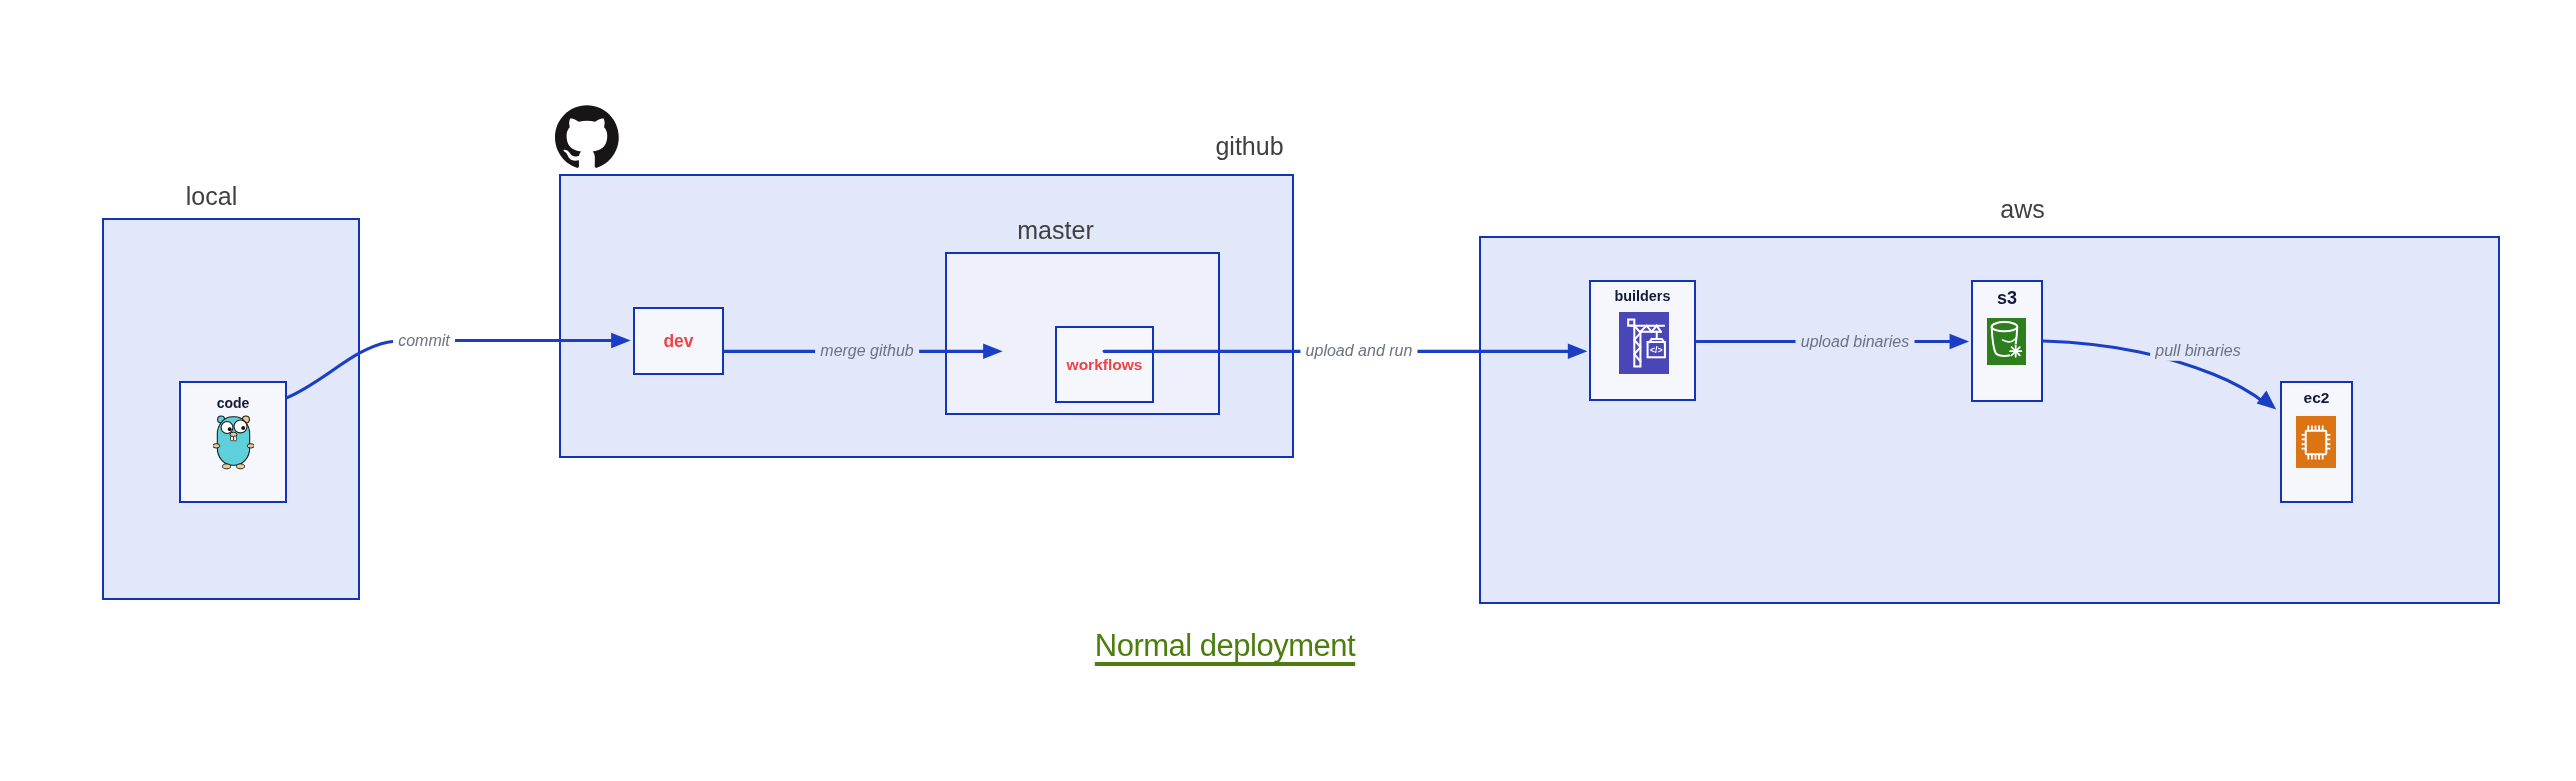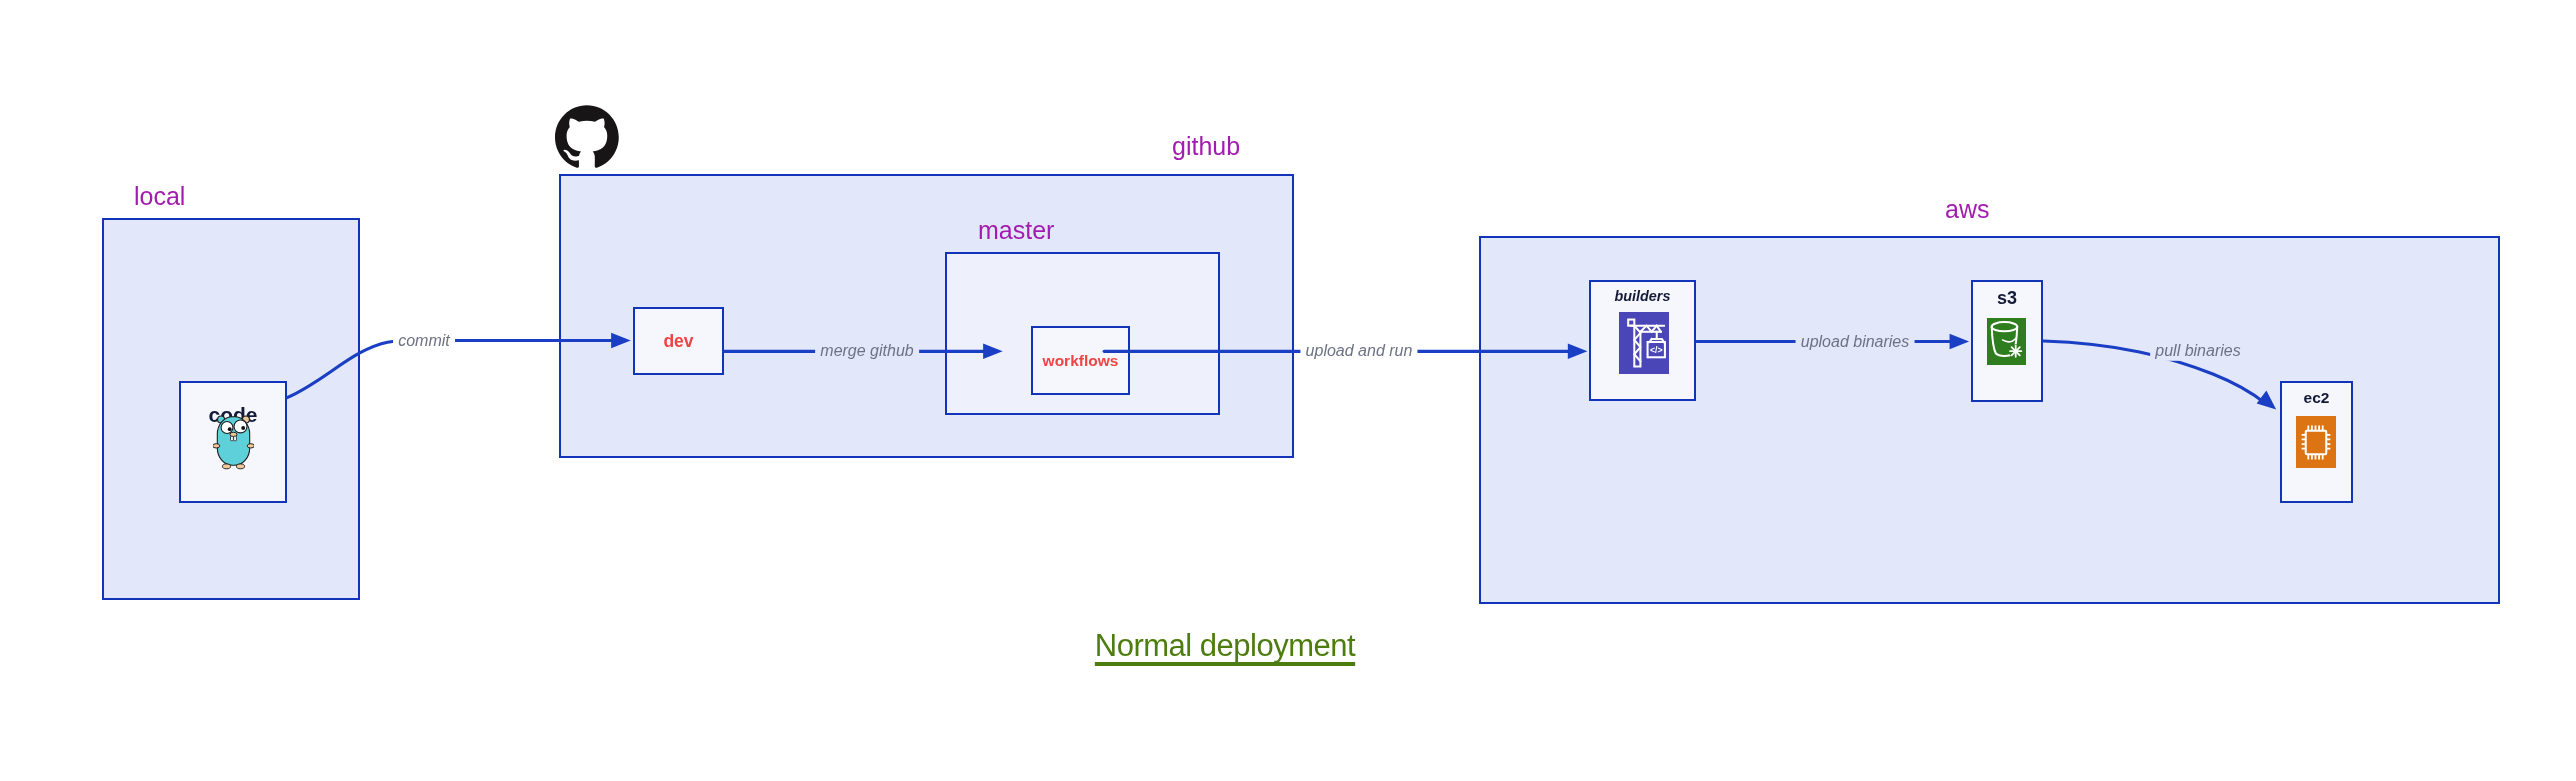--- a/index.html
+++ b/index.html
@@ -3,21 +3,21 @@
 <meta charset="utf-8">
 <style>
   html,body{margin:0;padding:0;background:#ffffff;}
   body{width:2604px;height:781px;position:relative;overflow:hidden;
        font-family:"Liberation Sans",sans-serif;}
   .abs{position:absolute;}
   
   .gbox{position:absolute;box-sizing:border-box;border:2.6px solid #1134b8;background:#e2e8fa;}
   .mbox{position:absolute;box-sizing:border-box;border:2.6px solid #1134b8;background:#eef1fb;}
   .nbox{position:absolute;box-sizing:border-box;border:2.6px solid #1134b8;background:#f5f7fd;}
-  .glabel{position:absolute;color:#a21caf;font-size:25px;font-weight:500;line-height:1.1;}
+  .glabel{position:absolute;color:#404040;font-size:25px;font-weight:500;text-align:center;line-height:1.1;}
   .nlabel{position:absolute;left:0;right:0;text-align:center;color:#141b38;font-weight:bold;}
   .nlabel-center{position:absolute;inset:0;display:flex;align-items:center;justify-content:center;
                  color:#ef4444;font-weight:bold;border-radius:8px;}
   .elabel{position:absolute;transform:translate(-50%,-50%);color:#6d7284;font-style:italic;
           font-size:16px;line-height:1.15;padding:1px 5.2px;white-space:nowrap;}
   .elabel.on-white{background:#ffffff;}
   .elabel.on-blue{background:#e2e8fa;}
   #edge-layer{position:absolute;left:0;top:0;pointer-events:none;}
   .icon-tile{position:absolute;display:flex;align-items:center;justify-content:center;}
   #page-title{position:absolute;color:#4d7c0f;font-size:31px;font-weight:500;text-align:center;
@@ -26,21 +26,21 @@
 </style>
 </head>
 <body>
 
 <div class="abs" style="left:0;top:0;width:2604px;height:781px;">
 
   <div class="glabel" style="left:134px;top:183px;width:155px;">local</div>
   <div class="gbox" style="left:102px;top:218px;width:258px;height:382px;"></div>
 
   <div class="nbox" style="left:179px;top:381px;width:108px;height:122px;">
-    <div class="nlabel" style="top:20px;font-size:21px;">code</div>
+    <div class="nlabel" style="top:12px;font-size:14px;">code</div>
     <div class="icon-tile" style="left:32px;top:29px;width:41px;height:58px;">
       <svg width="41" height="58" viewBox="0 0 76 106">
         <circle cx="15" cy="13" r="6.5" fill="#5dd0da" stroke="#1d1d1d" stroke-width="2"></circle>
         <circle cx="61" cy="13" r="6.5" fill="#f1c998" stroke="#1d1d1d" stroke-width="2"></circle>
         <rect x="8" y="8" width="60" height="90" rx="28" ry="32" fill="#5dd0da" stroke="#1d1d1d" stroke-width="2"></rect>
         <ellipse cx="6" cy="62" rx="6.5" ry="4" fill="#f1c998" stroke="#1d1d1d" stroke-width="1.8"></ellipse>
         <ellipse cx="70" cy="62" rx="6.5" ry="4" fill="#f1c998" stroke="#1d1d1d" stroke-width="1.8"></ellipse>
         <ellipse cx="25" cy="100" rx="7.5" ry="4.5" fill="#f1c998" stroke="#1d1d1d" stroke-width="1.8"></ellipse>
         <ellipse cx="51" cy="100" rx="7.5" ry="4.5" fill="#f1c998" stroke="#1d1d1d" stroke-width="1.8"></ellipse>
         <circle cx="26" cy="28" r="11" fill="#ffffff" stroke="#1d1d1d" stroke-width="2"></circle>
@@ -62,29 +62,29 @@
   <div class="glabel" style="left:1172px;top:133px;width:155px;">github</div>
   <div class="gbox" style="left:559px;top:174px;width:735px;height:284px;"></div>
 
   <div class="nbox" style="left:633px;top:307px;width:91px;height:68px;">
     <div class="nlabel-center" style="font-size:17.5px;">dev</div>
   </div>
 
   <div class="glabel" style="left:978px;top:217px;width:155px;">master</div>
   <div class="mbox" style="left:945px;top:252px;width:275px;height:163px;"></div>
 
-  <div class="nbox" style="left:1031px;top:326px;width:99px;height:69px;">
+  <div class="nbox" style="left:1055px;top:326px;width:99px;height:77px;">
     <div class="nlabel-center" style="font-size:15.5px;">workflows</div>
   </div>
 
   <div class="glabel" style="left:1945px;top:196px;width:155px;">aws</div>
   <div class="gbox" style="left:1479px;top:236px;width:1021px;height:368px;"></div>
 
   <div class="nbox" style="left:1589px;top:280px;width:107px;height:121px;">
-    <div class="nlabel" style="top:6.2px;font-size:14.4px;font-style:italic;">builders</div>
+    <div class="nlabel" style="top:6.2px;font-size:14.4px;">builders</div>
     <div class="icon-tile" style="left:28px;top:30px;width:50px;height:62px;background:#4b46b8;">
       <svg width="50" height="62" viewBox="0 0 98 120">
         <g stroke="#ffffff" stroke-width="4" fill="none" stroke-linecap="square" stroke-linejoin="miter">
           <rect x="18" y="14" width="12" height="12"></rect>
           <path d="M30,26 V106 M42,38 V106 M30,106 H42"></path>
           <path d="M30,26 L42,40 L30,54 L42,68 L30,82 L42,96"></path>
           <path d="M24,26 H88"></path>
           <path d="M42,38 H82"></path>
           <path d="M42,38 L54,26 L64,38 L74,26 L82,38"></path>
           <path d="M74,38 V52"></path>

